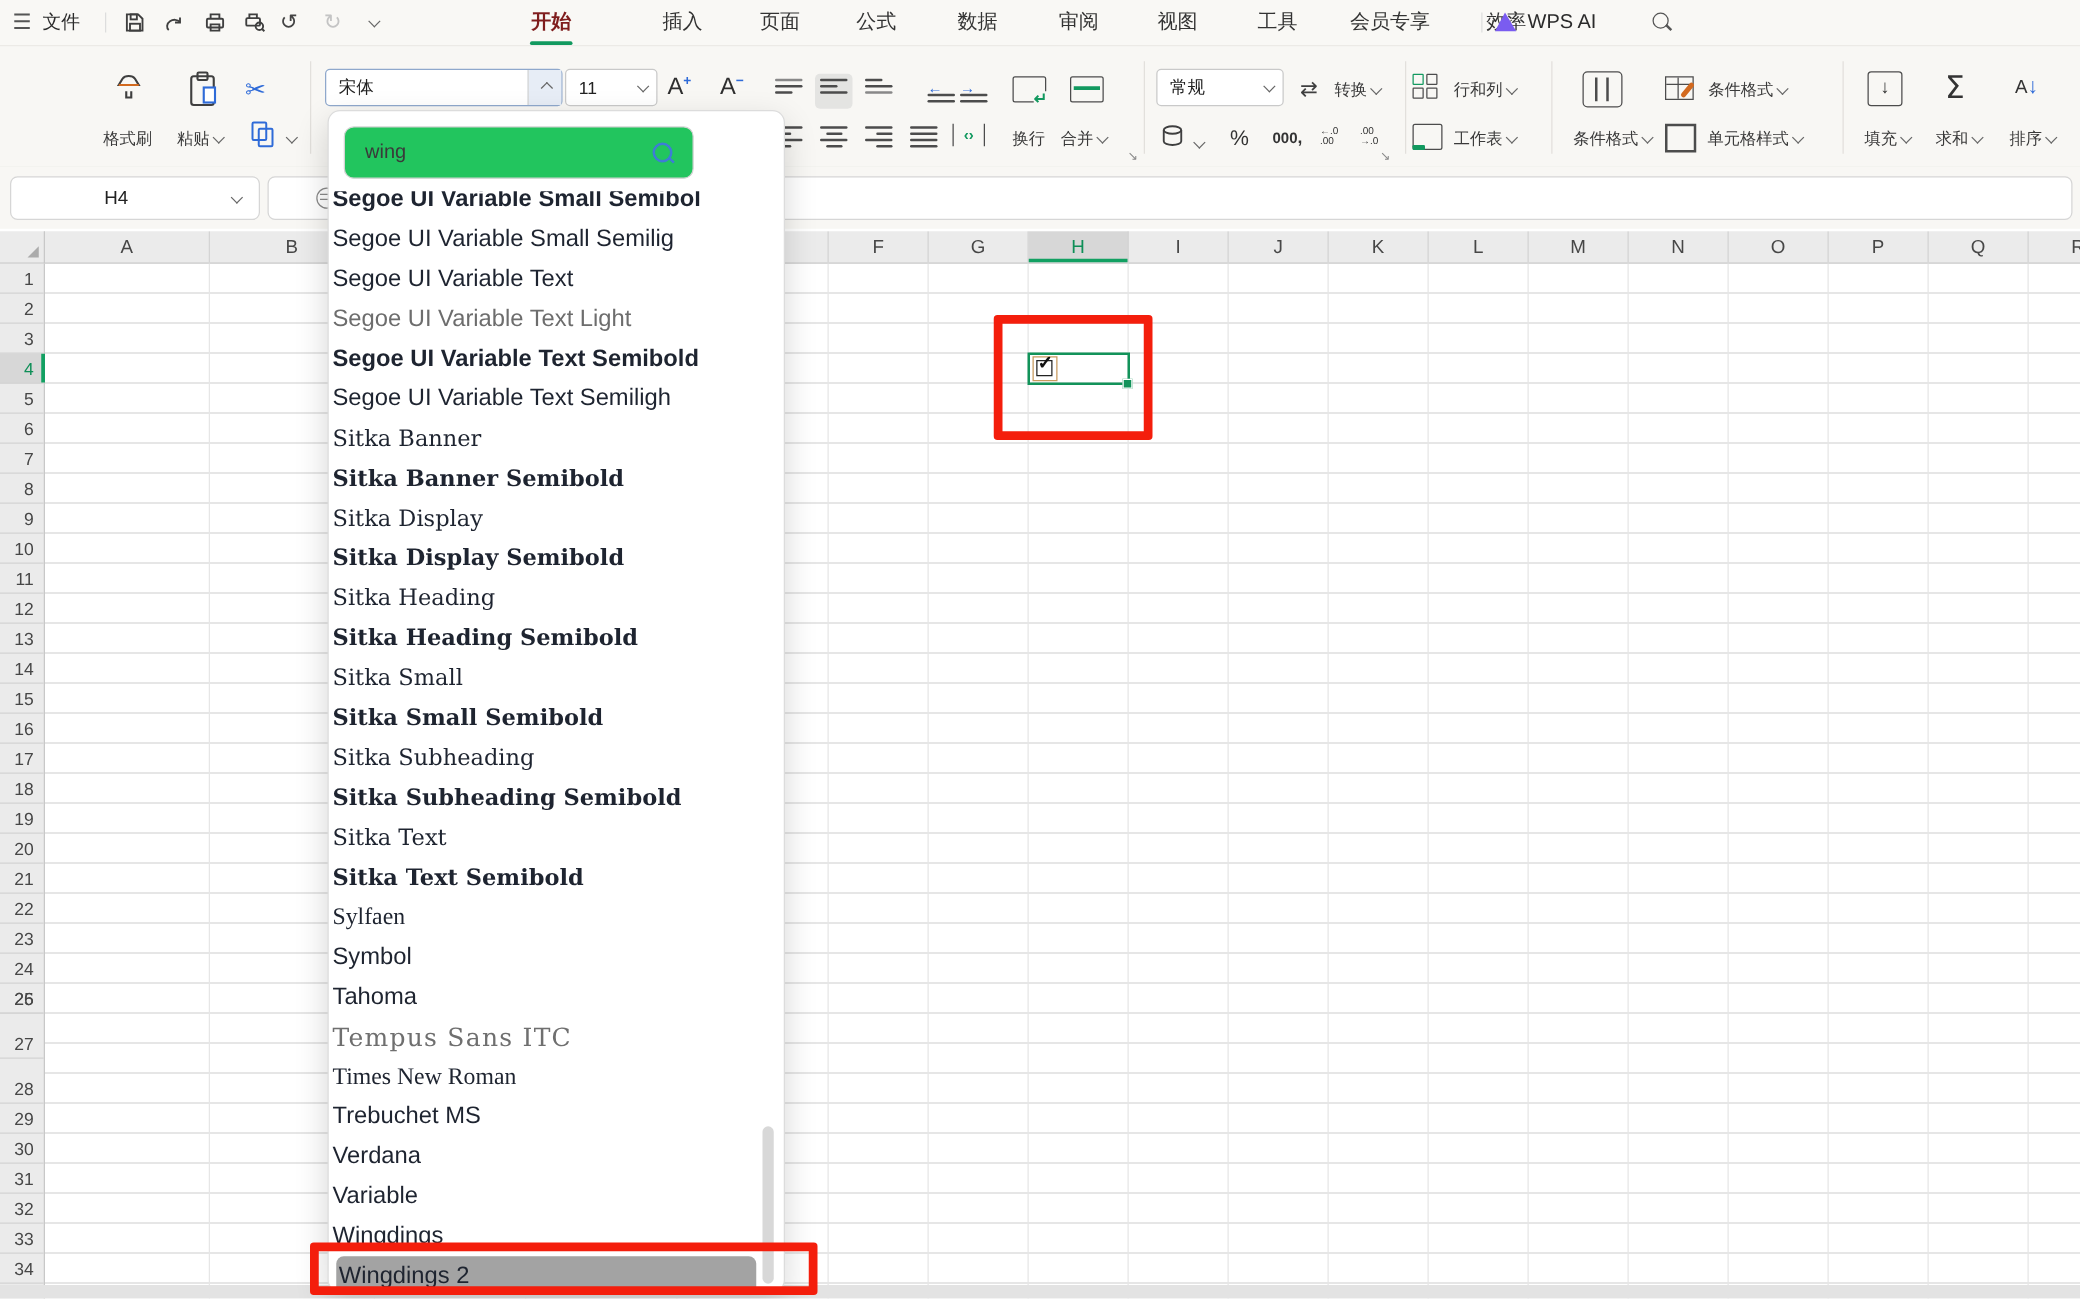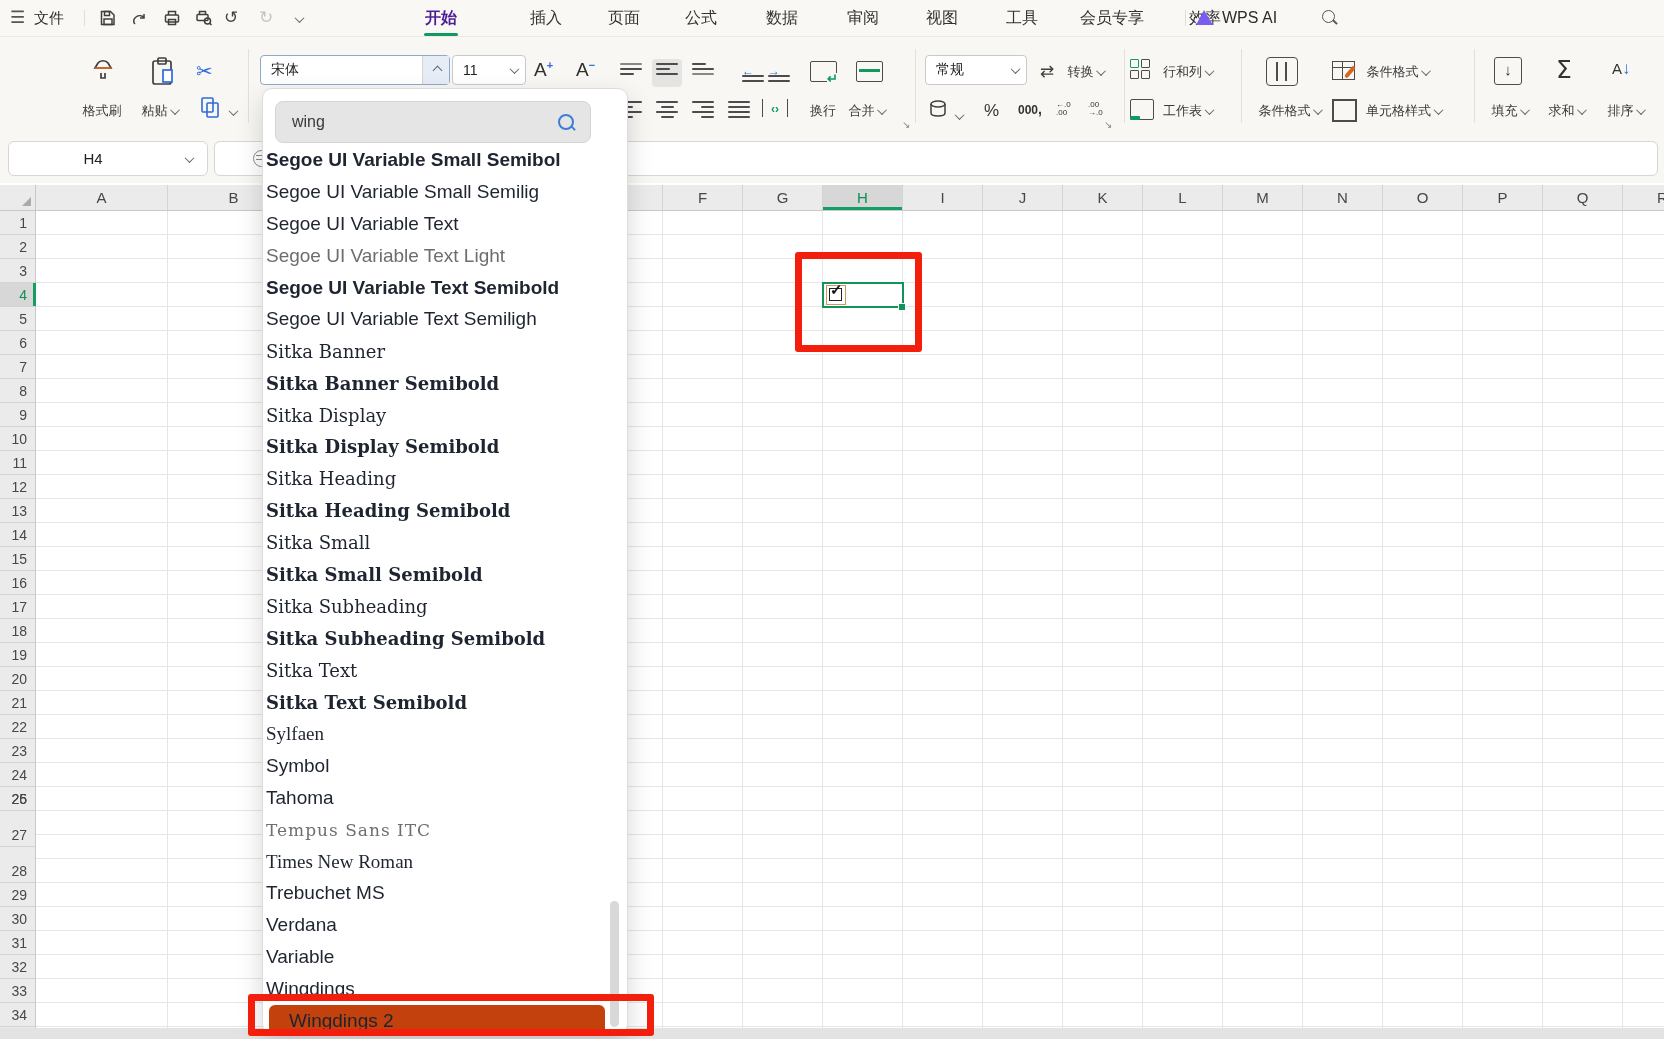--- a/index.html
+++ b/index.html
@@ -3,21 +3,21 @@
 <meta charset="utf-8">
 <style>
   html,body{margin:0;padding:0;background:#fff;}
   #app{position:relative;width:1664px;height:1039px;overflow:hidden;
        font-family:"Liberation Sans",sans-serif;color:#2e2e2e;background:#fff;}
 
   
   #titlebar{position:absolute;left:0;top:0;width:1664px;height:36px;background:#f9f8f5;}
   .tb-item{position:absolute;top:0;height:36px;line-height:36px;font-size:15px;color:#2b2b2b;white-space:nowrap;}
   .tab{position:absolute;top:0;height:36px;line-height:36px;font-size:16px;color:#333;text-align:center;cursor:pointer;}
-  .tab.active{color:#4c1d95;font-weight:bold;}
+  .tab.active{color:#7f1d1d;font-weight:bold;}
   .tab.active .underline{position:absolute;left:50%;transform:translateX(-50%);bottom:0;width:34px;height:3px;background:#12995f;border-radius:2px;}
   .vdiv{position:absolute;width:1px;background:#ddd;}
   .ticon{position:absolute;top:8px;width:20px;height:20px;}
   .ticon svg{display:block;}
   .glyph-ico{position:absolute;top:0;height:36px;line-height:36px;font-size:17px;color:#444;}
   .glyph-ico.dis{color:#c4c4c4;}
   #wps-logo{position:absolute;top:10px;width:17px;height:15px;}
   #wps-logo div{width:0;height:0;border-left:8px solid transparent;border-right:9px solid transparent;border-bottom:15px solid #7a5cf0;
      filter:none;}
   #searchbtn{position:absolute;top:10px;width:15px;height:15px;}
@@ -102,35 +102,35 @@
 
   #sel-rect{position:absolute;left:822px;top:282px;width:82px;height:26px;border:2px solid #12935a;box-sizing:border-box;z-index:5;}
   #fill-handle{position:absolute;left:898px;top:303px;width:8px;height:8px;background:#12935a;border:1px solid #fff;box-sizing:border-box;z-index:6;}
   #cellbox{position:absolute;left:826px;top:285px;width:20px;height:20px;border:1px solid #c89a5e;box-sizing:border-box;z-index:6;background:#fff;}
   #cellbox .inner{position:absolute;left:2px;top:2px;width:13px;height:13px;border:1.6px solid #222;box-sizing:border-box;}
   #cellbox .chk{position:absolute;left:3px;top:-5px;font-size:15px;font-weight:bold;color:#111;}
 
   
   #fontdrop{position:absolute;left:262px;top:88px;width:366px;height:946px;background:#fff;border:1px solid #dcdcdc;
             border-radius:10px;box-shadow:0 10px 26px rgba(0,0,0,0.16);z-index:30;box-sizing:border-box;}
-  #fsearch{position:absolute;left:12px;top:12px;width:316px;height:42px;border:1px solid #d4d4d4;border-radius:8px;box-sizing:border-box;background:#e5e5e5;}
+  #fsearch{position:absolute;left:12px;top:12px;width:280px;height:42px;border:1px solid #d4d4d4;border-radius:8px;box-sizing:border-box;background:#22c55e;}
   #fsearch .sval{position:absolute;left:16px;top:0;height:40px;display:flex;align-items:center;font-size:16px;color:#3a3a3a;}
   #fsearch .mag2{position:absolute;right:16px;top:12px;width:12px;height:12px;border:2px solid #3e7cd6;border-radius:50%;}
   #fsearch .mag2::after{content:"";position:absolute;left:10px;top:11px;width:6px;height:2px;background:#3e7cd6;transform:rotate(45deg);}
   #flist{position:absolute;left:0;right:2px;top:64px;bottom:2px;overflow:hidden;}
   .fitem{height:31.9px;display:flex;align-items:center;padding-left:3px;font-size:19px;color:#1e2430;white-space:nowrap;box-sizing:border-box;}
   .fitem.clip{margin-top:-9px;}
-  .fitem.hl{background:#c2410c;border-radius:6px;margin-left:6px;margin-right:20px;padding-left:20px;}
+  .fitem.hl{background:#a3a3a3;border-radius:6px;margin-left:6px;margin-right:20px;padding-left:2px;}
   .fs-sans{font-family:"Liberation Sans",sans-serif;}
   .fs-sans-bold{font-family:"Liberation Sans",sans-serif;font-weight:bold;}
   .fs-sans-light{font-family:"Liberation Sans",sans-serif;color:#6d6d6d;}
   .fs-serif{font-family:"DejaVu Serif",serif;font-size:18px;}
   .fs-serif-bold{font-family:"DejaVu Serif",serif;font-weight:bold;font-size:18px;}
   .fs-serif2{font-family:"Liberation Serif",serif;}
-  .fs-serif-light{font-family:"DejaVu Serif",serif;color:#6f6f6f;font-size:17px;letter-spacing:1px;}
+  .fs-serif-light{font-family:"DejaVu Serif",serif;color:#6f6f6f;font-size:20px;letter-spacing:1px;}
   #fscroll{position:absolute;right:8px;top:812px;width:9px;height:126px;background:#d8d8d8;border-radius:5px;}
 
   
   .redbox{position:absolute;border:7px solid #f41e0c;border-radius:3px;z-index:50;box-sizing:border-box;}
   #red1{left:795px;top:252px;width:127px;height:100px;}
   #red2{left:248px;top:994px;width:406px;height:42px;}
 </style>
 </head>
 <body>
 

